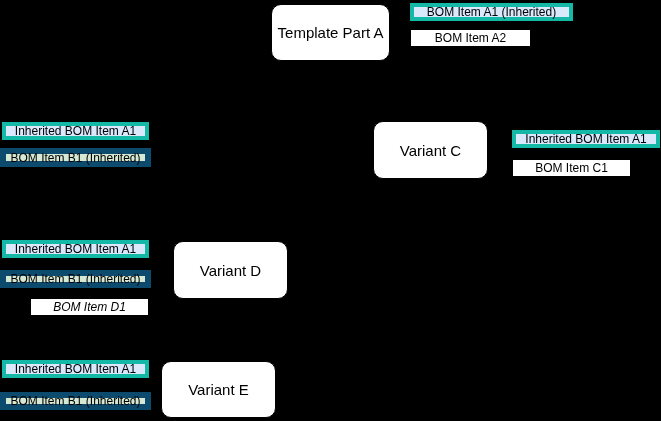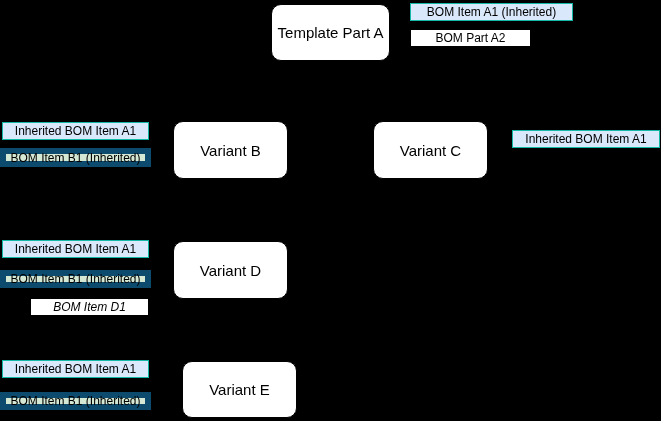--- a/index.html
+++ b/index.html
@@ -25,34 +25,34 @@
     align-items: center;
     justify-content: center;
     font-size: 15px;
     color: #000000;
     text-align: center;
   }
   #node-template-part-a { left: 271px; top: 4px;   width: 119px; height: 57px; }
   #node-variant-b       { left: 173px; top: 121px; width: 115px; height: 58px; }
   #node-variant-c       { left: 373px; top: 121px; width: 115px; height: 58px; }
   #node-variant-d       { left: 173px; top: 241px; width: 115px; height: 58px; }
-  #node-variant-e       { left: 182px; top: 361px; width: 115px; height: 57px; }
+  #node-variant-e       { left: 161px; top: 361px; width: 115px; height: 57px; }
 
   .bom {
     position: absolute;
     box-sizing: border-box;
     display: flex;
     align-items: center;
     justify-content: center;
     font-size: 12px;
     color: #000000;
     text-align: center;
     white-space: nowrap;
   }
-  .style-inherited { background: #dae8fc; border: 1px solid #14b8a6; }
+  .style-inherited { background: #dae8fc; border: 4px solid #14b8a6; }
   .style-local     { background: #d5e8d4; border: 6px solid #0c4a6e; }
   .style-plain     { background: #ffffff; border: 1px solid #000000; }
 
   #bom-0  { left: 410px; top: 3px;   width: 163px; height: 18px; }
   #bom-1  { left: 410px; top: 29px;  width: 121px; height: 18px; }
   #bom-2  { left: 2px;   top: 122px; width: 147px; height: 18px; }
   #bom-3  { left: 0px;   top: 148px; width: 151px; height: 19px; }
   #bom-4  { left: 512px; top: 130px; width: 148px; height: 18px; }
   #bom-5  { left: 512px; top: 159px; width: 119px; height: 18px; }
   #bom-6  { left: 2px;   top: 240px; width: 147px; height: 18px; }
@@ -60,32 +60,32 @@
   #bom-8  { left: 30px;  top: 298px; width: 119px; height: 18px; font-style: italic; }
   #bom-9  { left: 2px;   top: 360px; width: 147px; height: 18px; }
   #bom-10 { left: 0px;   top: 392px; width: 151px; height: 18px; }
 </style>
 </head>
 <body>
 
 <div class="canvas">
 
   <div class="node" id="node-template-part-a">Template Part A</div>
-  <div class="node" id="node-variant-b">Variant B</div>
   <div class="node" id="node-variant-d">Variant D</div>
   <div class="node" id="node-variant-c">Variant C</div>
   <div class="node" id="node-variant-e">Variant E</div>
 
   <div class="bom style-inherited" id="bom-0">BOM Item A1 (Inherited)</div>
-  <div class="bom style-plain" id="bom-1">BOM Part A2</div>
+  <div class="bom style-plain" id="bom-1">BOM Item A2</div>
 
   <div class="bom style-inherited" id="bom-2">Inherited BOM Item A1</div>
   <div class="bom style-local" id="bom-3">BOM Item B1 (Inherited)</div>
 
   <div class="bom style-inherited" id="bom-4">Inherited BOM Item A1</div>
+  <div class="bom style-plain" id="bom-5">BOM Item C1</div>
 
   <div class="bom style-inherited" id="bom-6">Inherited BOM Item A1</div>
   <div class="bom style-local" id="bom-7">BOM Item B1 (Inherited)</div>
   <div class="bom style-plain" id="bom-8">BOM Item D1</div>
 
   <div class="bom style-inherited" id="bom-9">Inherited BOM Item A1</div>
   <div class="bom style-local" id="bom-10">BOM Item B1 (Inherited)</div>
 
 </div>
 

